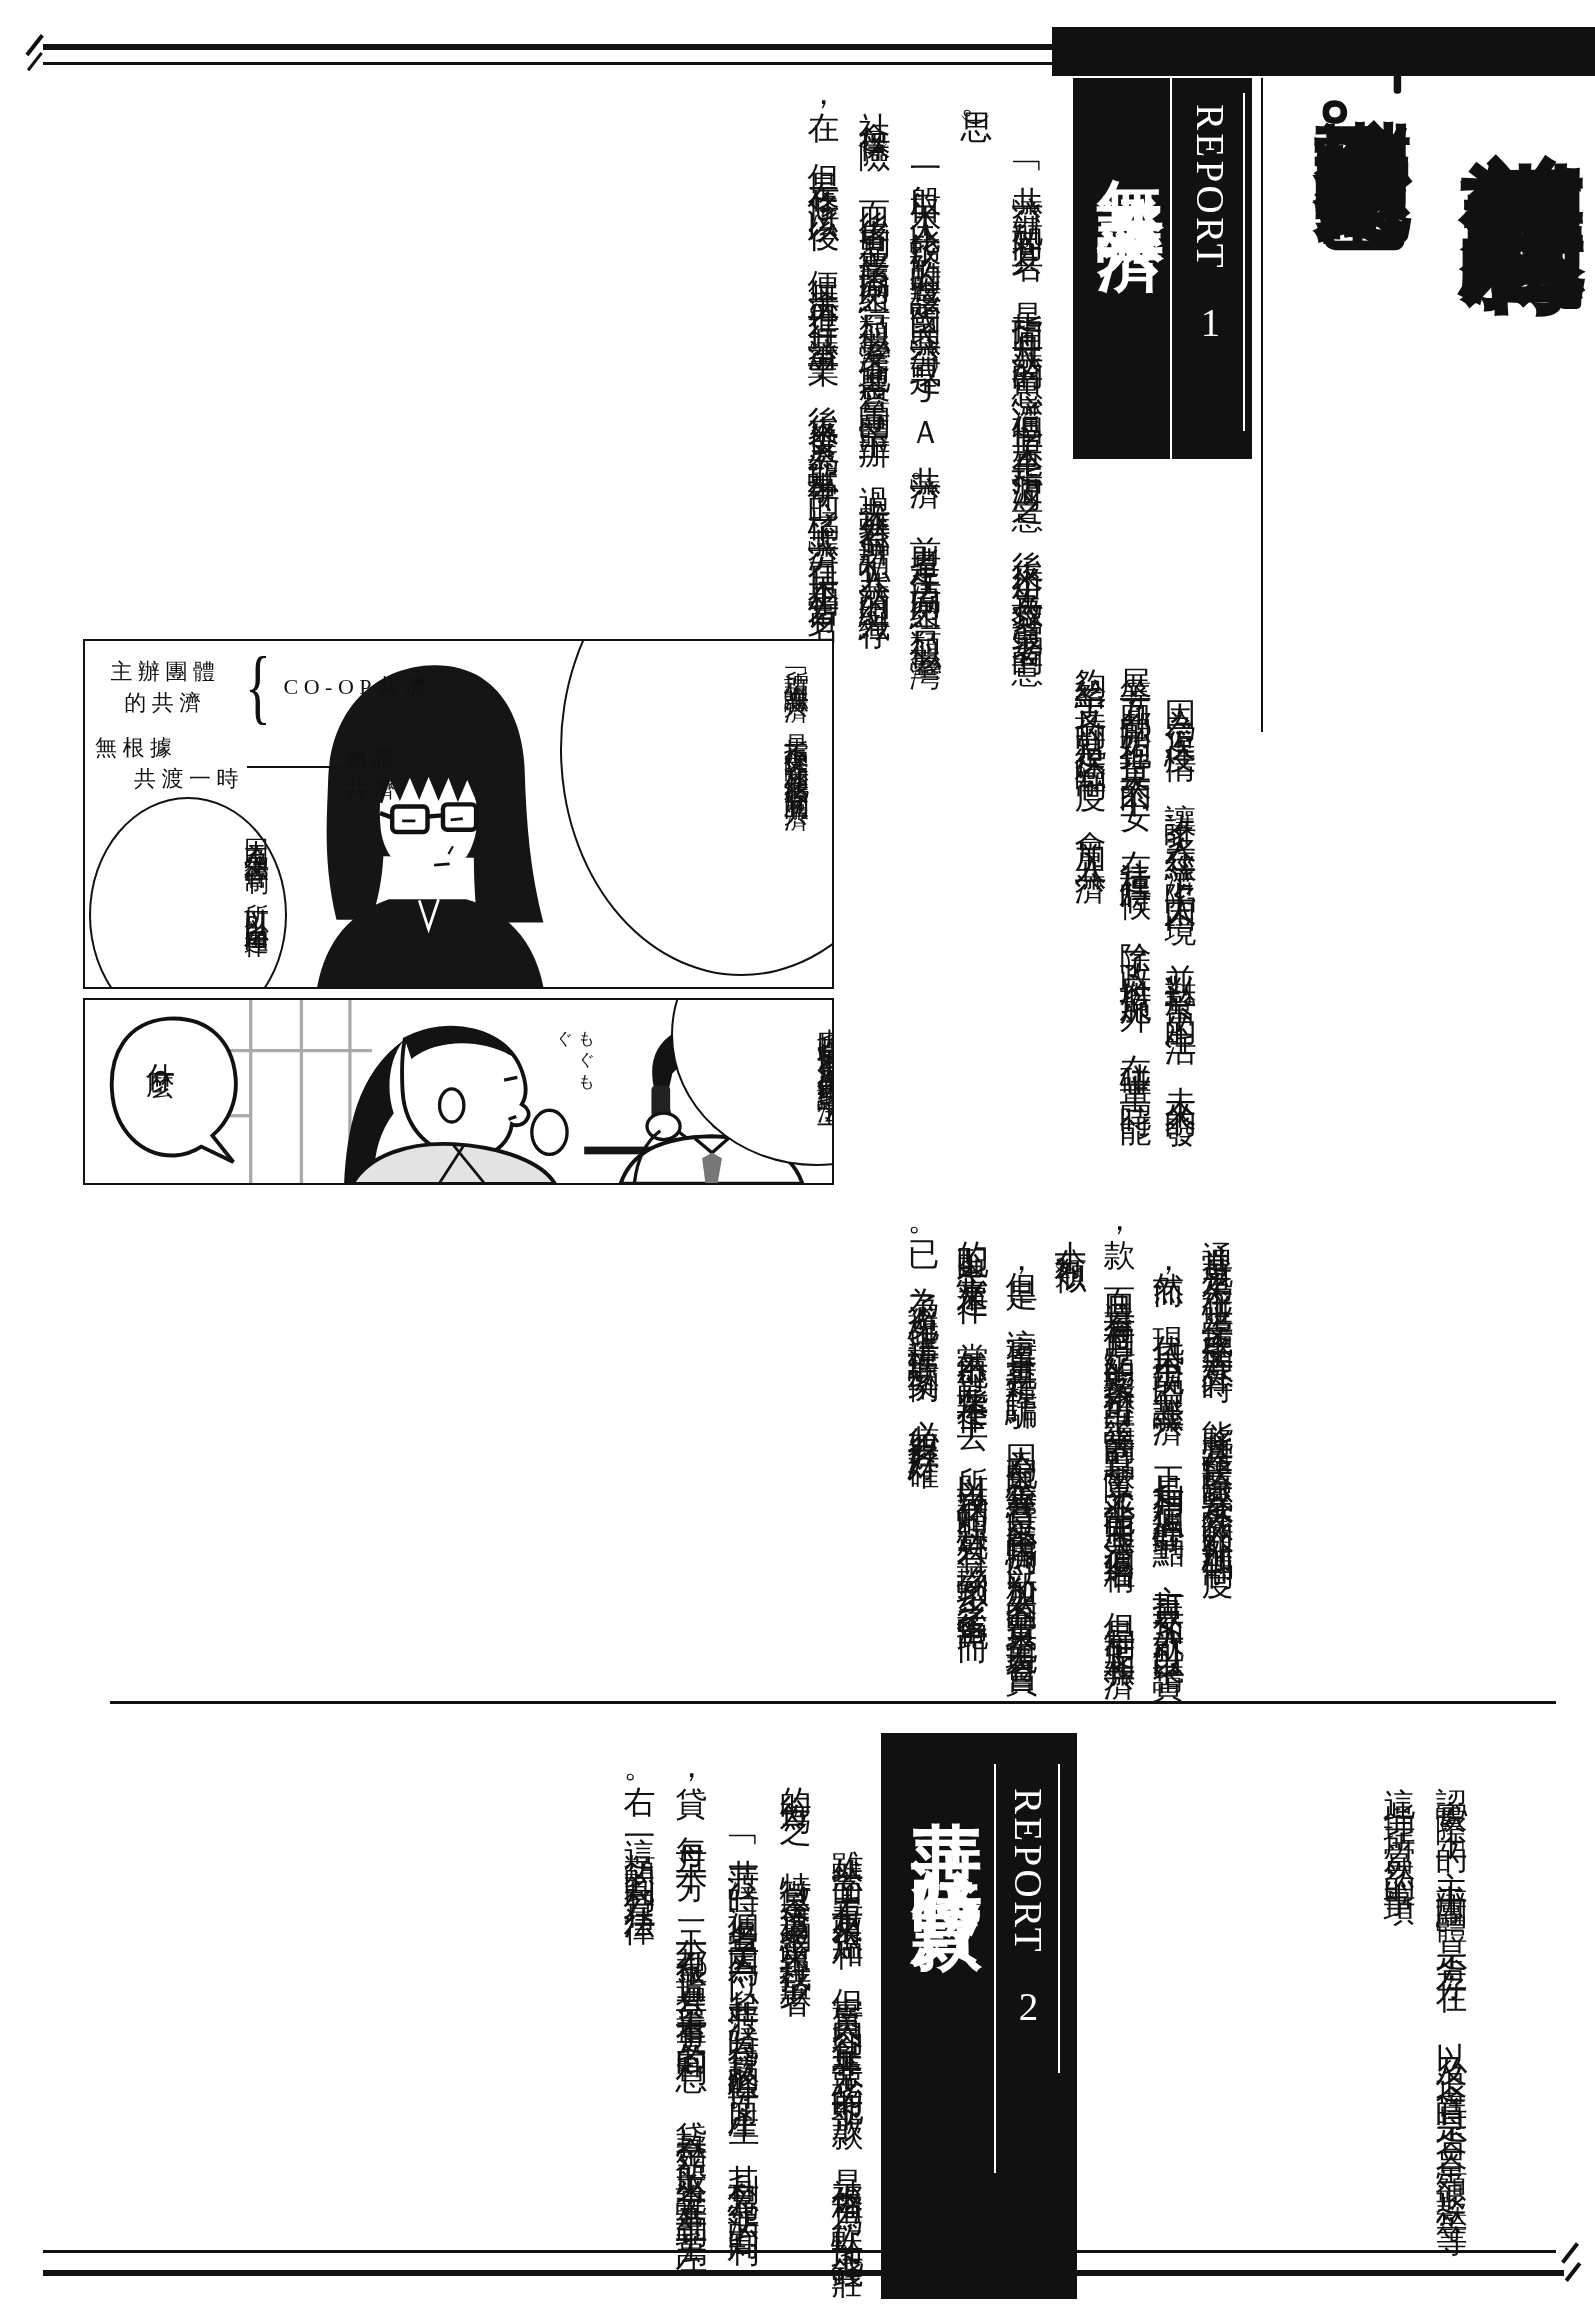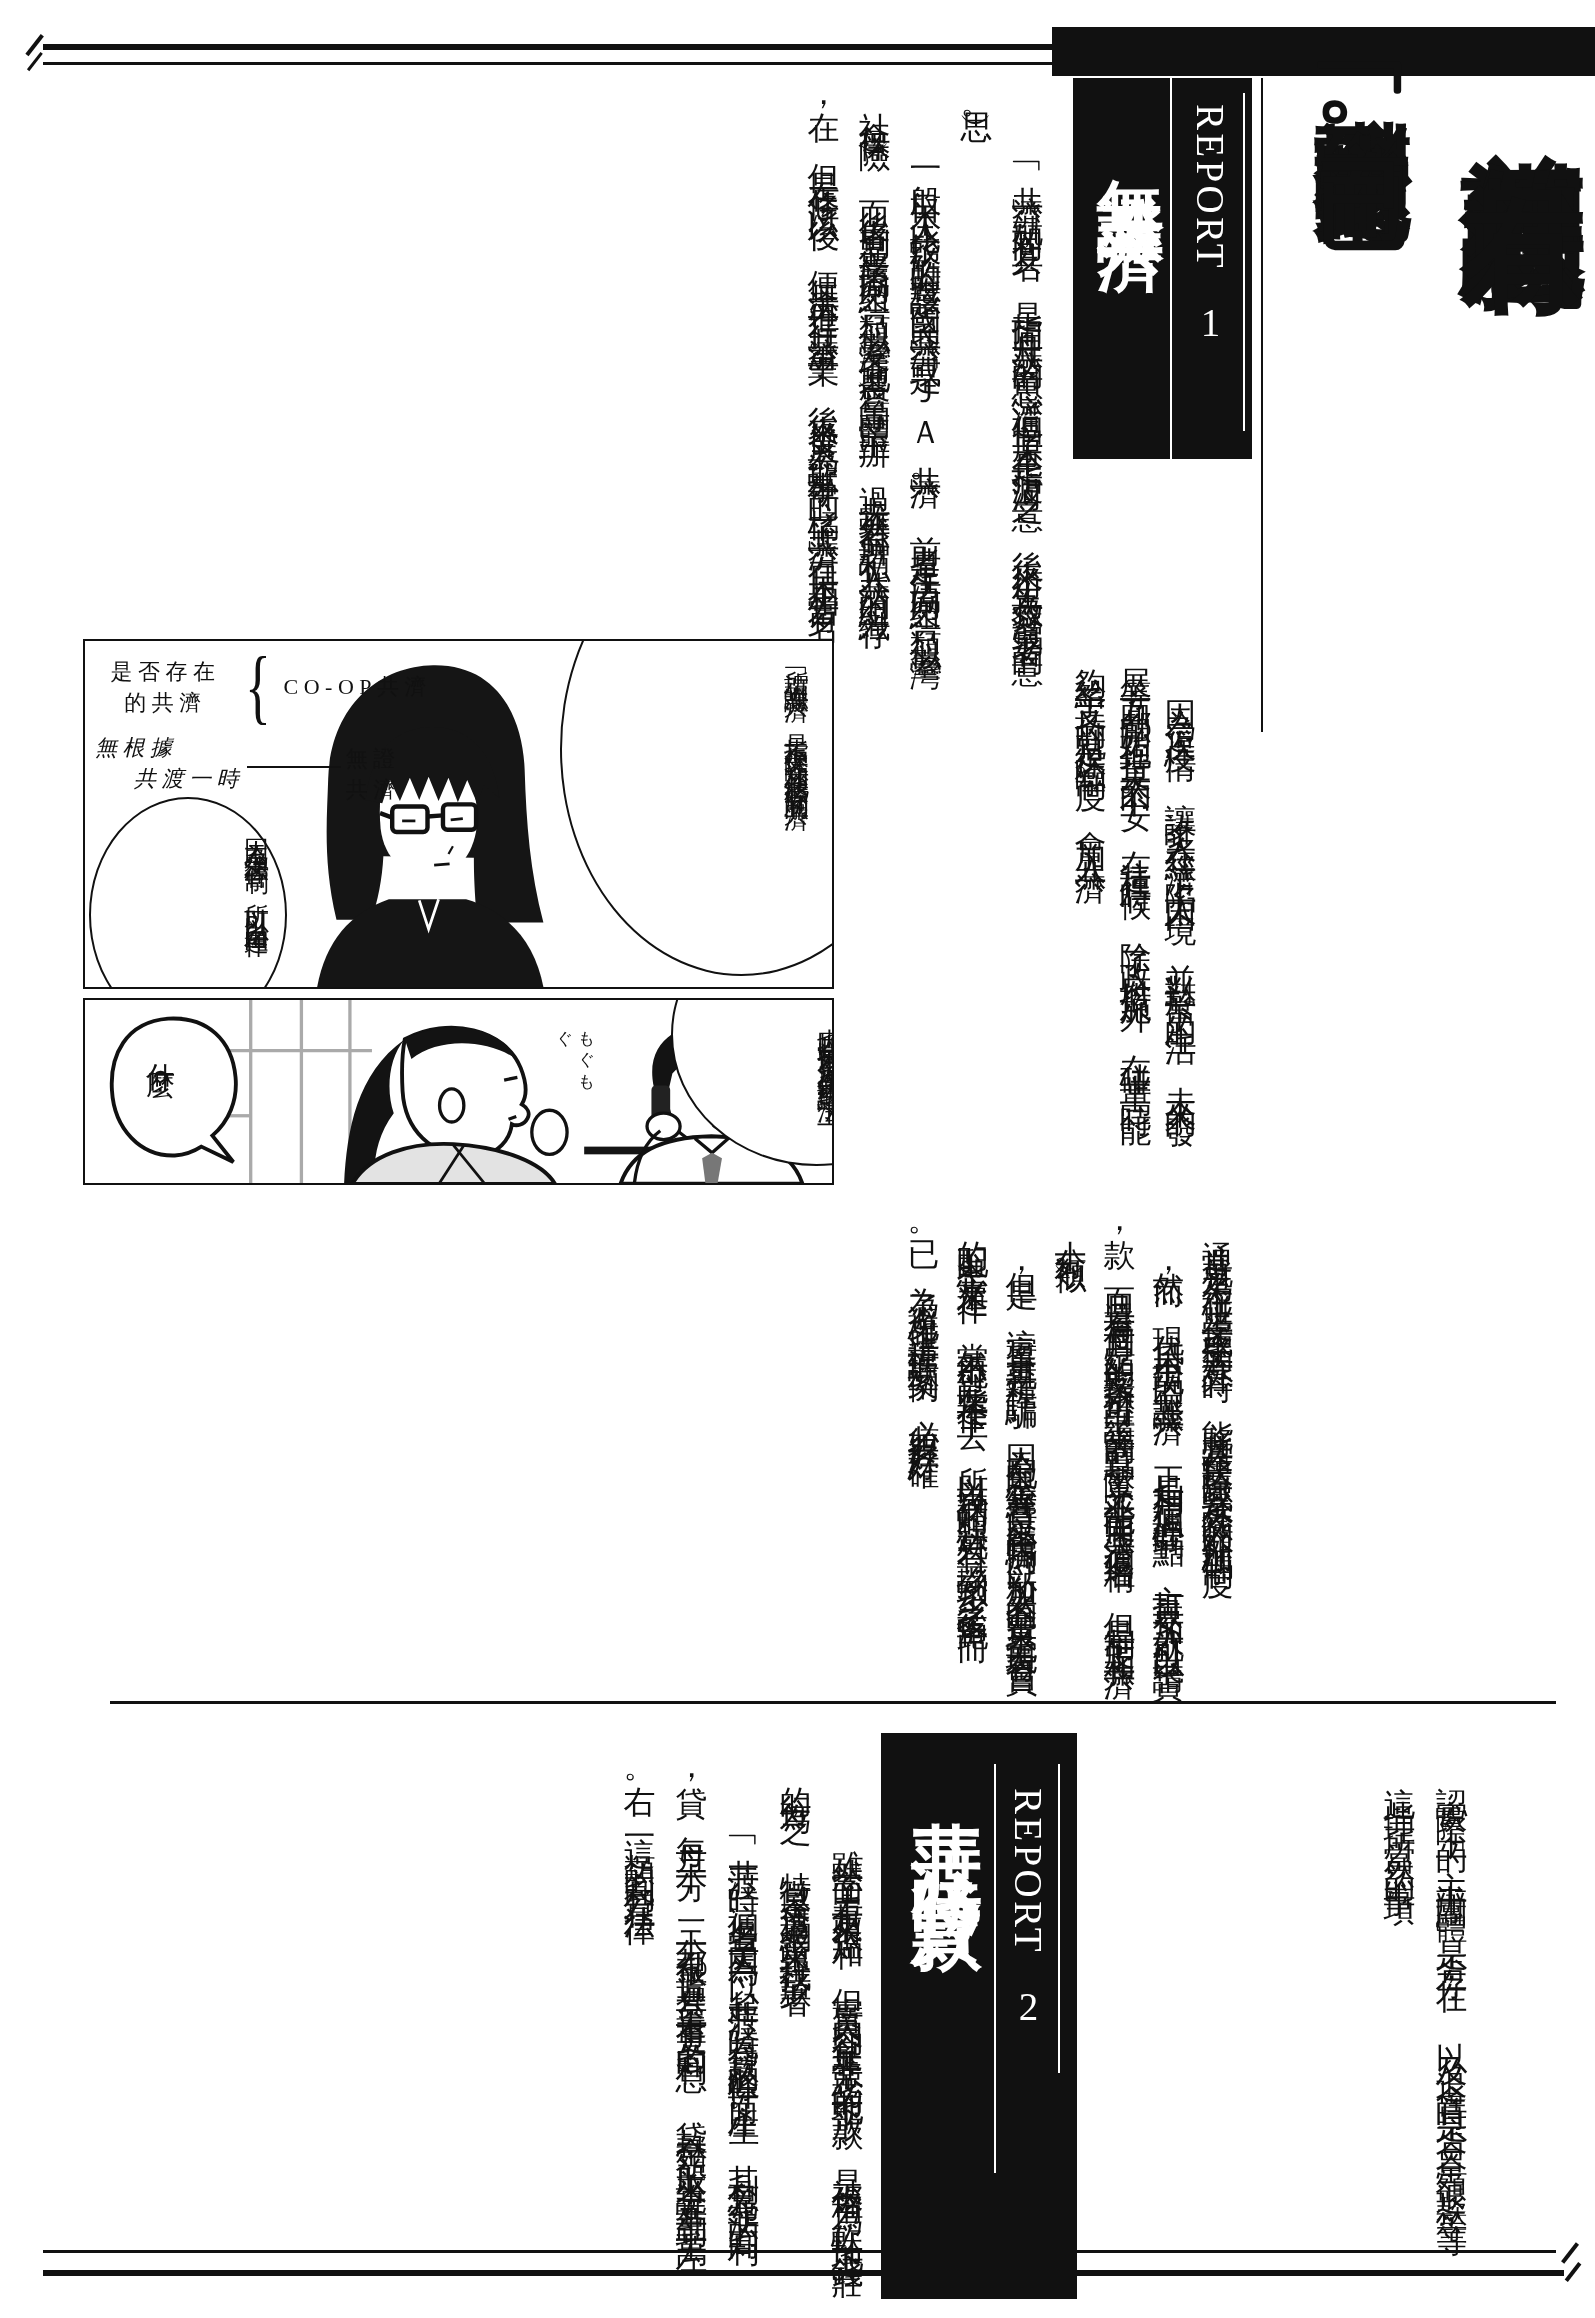--- a/index.html
+++ b/index.html
@@ -47,21 +47,21 @@
   .bubble-text{position:absolute;font-size:25px;line-height:40px;letter-spacing:4.4px;}
 
   
   #diagram{position:absolute;left:10px;top:4.4px;width:431px;font-size:22px;letter-spacing:5.5px;line-height:31px;}
   .drow{display:flex;align-items:center;}
   .dlabel{text-align:center;min-width:141px;}
   .dlabel .l2{display:block;}
   .dbrace{font-size:83px;line-height:83px;transform:scaleX(0.65);margin:0 1.1px;font-weight:normal;}
   .ditems span{display:block;}
   .drow2{display:flex;align-items:flex-start;margin-top:3.3px;}
-  .dlabel2 span{display:block;font-style:italic;}
+  .dlabel2 span{display:block;}
   .dlabel2 .l2{padding-left:39px;}
   .ddash{width:94px;border-top:2.2px solid #111;margin:34px 4.4px 0 3.3px;}
   .ditem2{margin-top:11px;}
   .ditem2 span{display:block;}
 
   #sfx{font-size:16.6px;letter-spacing:2.2px;color:#111;}
   svg{display:block;}
 </style>
 </head>
 <body>
@@ -109,21 +109,21 @@
     <path d="M60 627 C75 545 120 492 190 468 L330 468 C410 492 455 550 470 627 Z" fill="#151515"></path>
     <path d="M245 470 L262 522 L280 468" stroke="#fff" stroke-width="5" fill="none"></path>
   </svg>
 
   <div class="bubble" style="left:475px;top:-119px;width:359px;height:450px;"></div>
   <div class="bubble-text vtext" style="left:604px;top:8.8px;width:127px;height:266px;">所謂「無證共濟」，是指不受保險法和其他法條管制的共濟。</div>
 
   <div id="diagram">
     <div class="drow">
       <div class="dlabel">
-        <span>是否存在</span>
+        <span>主辦團體</span>
         <span class="l2">的共濟</span>
       </div>
       <div class="dbrace">{</div>
       <div class="ditems">
         <span>CO-OP共濟</span>
       </div>
     </div>
     <div class="drow2">
       <div class="dlabel2">
         <span>無根據</span>

